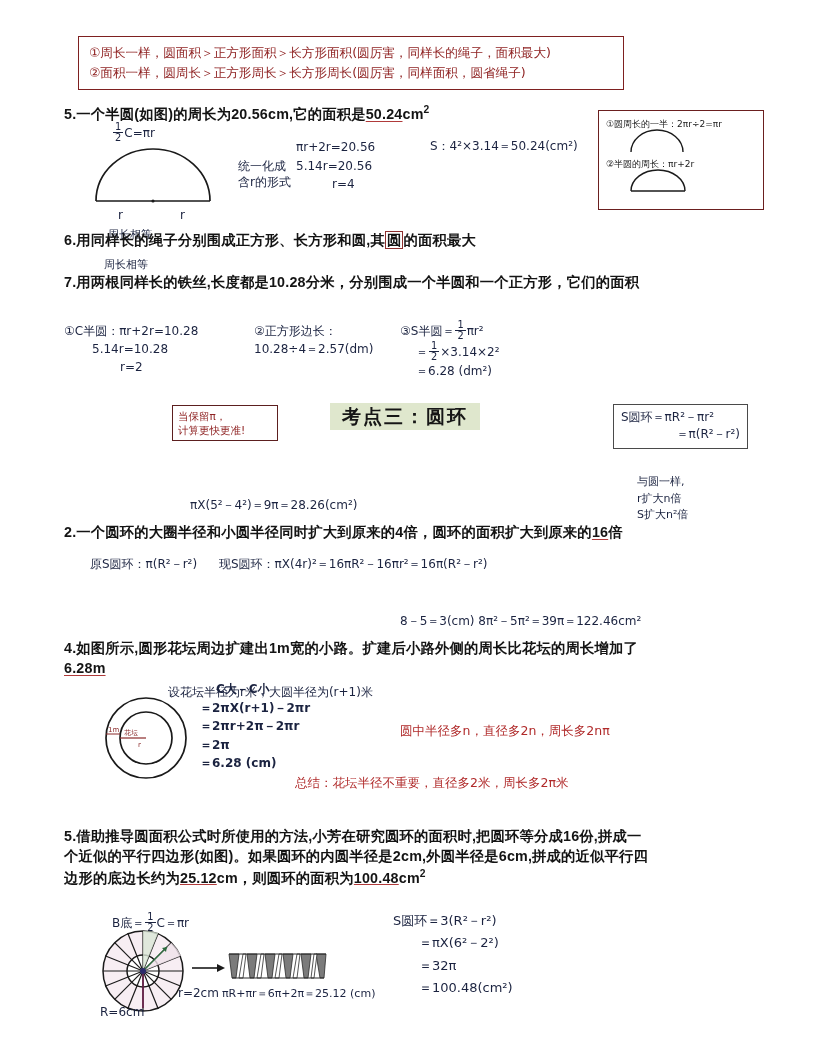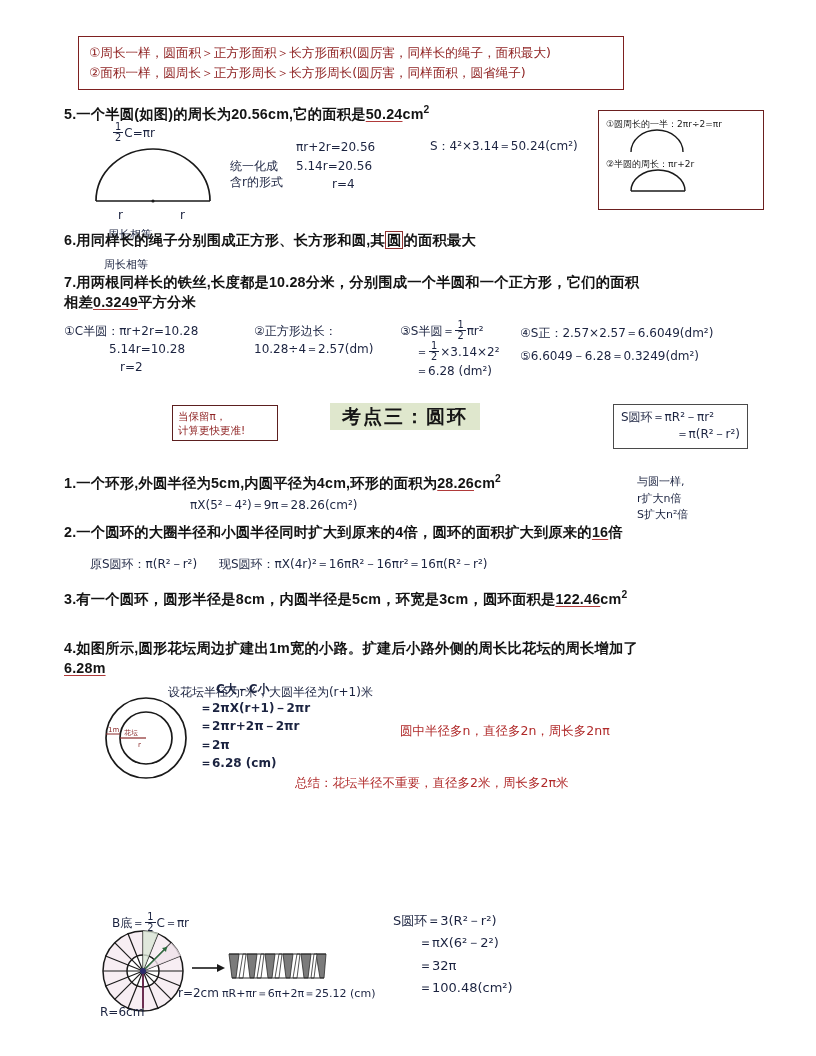--- a/index.html
+++ b/index.html
@@ -62,21 +62,21 @@
       <line x1="8" y1="58" x2="122" y2="58" stroke="#1a1a1a" stroke-width="1.7"></line>
       <circle cx="65" cy="58" r="1.6" fill="#1a1a1a"></circle>
     </svg>
     <div class="hw" style="width:130px;position:relative;height:13px;">
       <span class="abs" style="left:30px;top:-2px;">r</span>
       <span class="abs" style="left:92px;top:-2px;">r</span>
     </div>
     <div class="hw small" style="margin-left:20px;margin-top:6px;">周长相等</div>
   </div>
 
-  <div class="abs hw" style="left:230px;top:158px;">
+  <div class="abs hw" style="left:238px;top:158px;">
     <div>统一化成</div>
     <div>含r的形式</div>
   </div>
 
   <div class="abs hw" style="left:296px;top:138px;line-height:1.55;">
     <div>πr+2r=20.56</div>
     <div>5.14r=20.56</div>
     <div style="margin-left:36px;">r=4</div>
   </div>
 
@@ -94,80 +94,70 @@
     </svg>
   </div>
 
   <div class="abs q" style="left:64px;top:230px;width:600px;">
     <span>6.用同样长的绳子分别围成正方形、长方形和圆,其</span><span class="boxchar">圆</span><span>的面积最大</span>
   </div>
   <div class="abs hw small" style="left:104px;top:258px;">周长相等</div>
 
   <div class="abs q" style="left:64px;top:272px;width:720px;">
     <div>7.用两根同样长的铁丝,长度都是10.28分米，分别围成一个半圆和一个正方形，它们的面积</div>
-    <div><span>相差</span><span class="ul">0.3249</span><span>平方分米</span></div>
   </div>
 
   <div class="abs hw" style="left:64px;top:322px;line-height:1.5;">
     <div>①C半圆：πr+2r=10.28</div>
-    <div style="margin-left:45px;">5.14r=10.28</div>
+    <div style="margin-left:28px;">5.14r=10.28</div>
     <div style="margin-left:56px;">r=2</div>
   </div>
 
   <div class="abs hw" style="left:254px;top:322px;line-height:1.5;">
     <div>②正方形边长：</div>
     <div>10.28÷4＝2.57(dm)</div>
   </div>
 
   <div class="abs hw" style="left:400px;top:320px;line-height:1.6;">
     <div><span>③S半圆＝</span><span class="frac"><span class="n">1</span><span class="d">2</span></span><span>πr²</span></div>
     <div style="margin-left:16px;"><span>＝</span><span class="frac"><span class="n">1</span><span class="d">2</span></span><span>×3.14×2²</span></div>
     <div style="margin-left:16px;">＝6.28 (dm²)</div>
   </div>
 
-  <div class="abs hw" style="left:520px;top:322px;line-height:1.9;">
-    <div>④S正：2.57×2.57＝6.6049(dm²)</div>
-    <div>⑤6.6049－6.28＝0.3249(dm²)</div>
-  </div>
 
   <div class="abs tipbox" style="left:172px;top:405px;width:106px;">
     <div>当保留π，</div>
     <div>计算更快更准!</div>
   </div>
 
   <div class="abs" style="left:330px;top:404px;">
     <span class="kaodian">考点三：圆环</span>
   </div>
 
   <div class="abs formbox" style="left:613px;top:404px;width:135px;">
     <div>S圆环＝πR²－πr²</div>
     <div style="text-align:right;">＝π(R²－r²)</div>
   </div>
 
-  <div class="abs q" style="left:64px;top:472px;width:600px;">
-    <span>1.一个环形,外圆半径为5cm,内圆平径为4cm,环形的面积为</span><span class="ul">28.26</span><span>cm</span><sup>2</sup>
-  </div>
   <div class="abs hw" style="left:190px;top:497px;">πX(5²－4²)＝9π＝28.26(cm²)</div>
   <div class="abs hw small" style="left:637px;top:474px;line-height:1.5;">
     <div>与圆一样,</div>
     <div>r扩大n倍</div>
     <div>S扩大n²倍</div>
   </div>
 
   <div class="abs q" style="left:64px;top:522px;width:720px;">
     <span>2.一个圆环的大圈半径和小圆半径同时扩大到原来的4倍，圆环的面积扩大到原来的</span><span class="ul">16</span><span>倍</span>
   </div>
   <div class="abs hw" style="left:90px;top:556px;">
     <span>原S圆环：π(R²－r²)</span>
     <span style="margin-left:18px;">现S圆环：πX(4r)²＝16πR²－16πr²＝16π(R²－r²)</span>
   </div>
 
-  <div class="abs q" style="left:64px;top:588px;width:720px;">
-    <span>3.有一个圆环，圆形半径是8cm，内圆半径是5cm，环宽是3cm，圆环面积是</span><span class="ul">122.46</span><span>cm</span><sup>2</sup>
-  </div>
+  <div class="abs hw" style="left:400px;top:613px;">8－5＝3(cm)  8π²－5π²＝39π＝122.46cm²</div>
 
   <div class="abs q" style="left:64px;top:638px;width:720px;">
     <div>4.如图所示,圆形花坛周边扩建出1m宽的小路。扩建后小路外侧的周长比花坛的周长增加了</div>
     <div class="ul" style="display:inline-block;">6.28m</div>
   </div>
 
   <div class="abs hw" style="left:168px;top:684px;">设花坛半径为r米，大圆半径为(r+1)米</div>
 
   <div class="abs" style="left:98px;top:694px;">
     <svg width="96" height="86" viewBox="0 0 96 86">
@@ -187,20 +177,25 @@
     <div>＝2πr+2π－2πr</div>
     <div>＝2π</div>
     <div>＝6.28 (cm)</div>
   </div>
 
   <div class="abs hw red" style="left:400px;top:723px;font-size:12.5px;">圆中半径多n，直径多2n，周长多2nπ</div>
   <div class="abs hw red" style="left:295px;top:775px;font-size:12.5px;">
     <span>总结：</span><span>花坛半径不重要，直径多2米，周长多2π米</span>
   </div>
 
+  <div class="abs q" style="left:64px;top:826px;width:726px;">
+    <div>5.借助推导圆面积公式时所使用的方法,小芳在研究圆环的面积时,把圆环等分成16份,拼成一</div>
+    <div>个近似的平行四边形(如图)。如果圆环的内圆半径是2cm,外圆半径是6cm,拼成的近似平行四</div>
+    <div><span>边形的底边长约为</span><span class="ul">25.12</span><span>cm，则圆环的面积为</span><span class="ul">100.48</span><span>cm</span><sup>2</sup></div>
+  </div>
 
   <div class="abs hw" style="left:112px;top:912px;">
     <span>B底＝</span><span class="frac"><span class="n">1</span><span class="d">2</span></span><span>C＝πr</span>
   </div>
 
   <div class="abs" style="left:100px;top:928px;">
     <svg width="86" height="86" viewBox="0 0 86 86">
       <g>
         <circle cx="43" cy="43" r="40" fill="#f7eef3" stroke="#1a1a1a" stroke-width="1.5"></circle>
         <circle cx="43" cy="43" r="16" fill="#ffffff" stroke="#1a1a1a" stroke-width="1.5"></circle>

